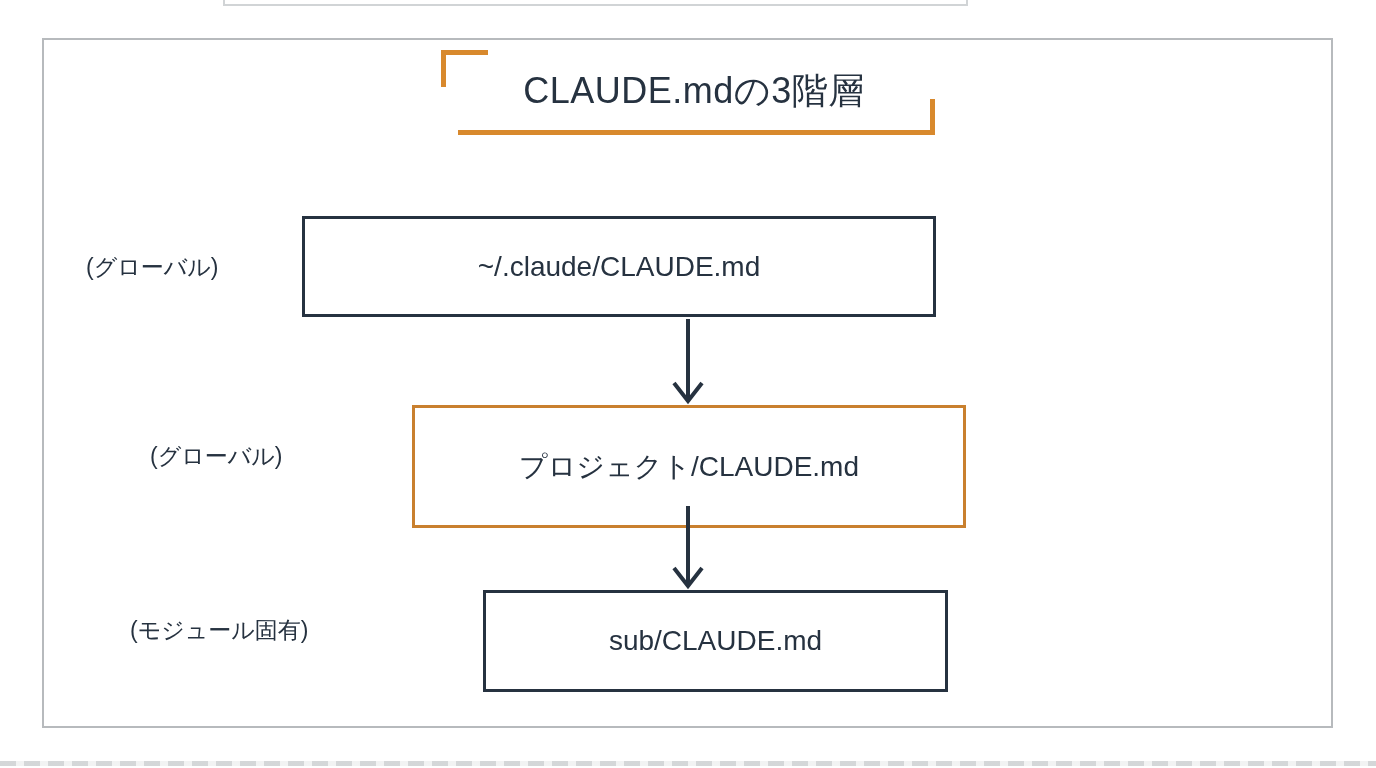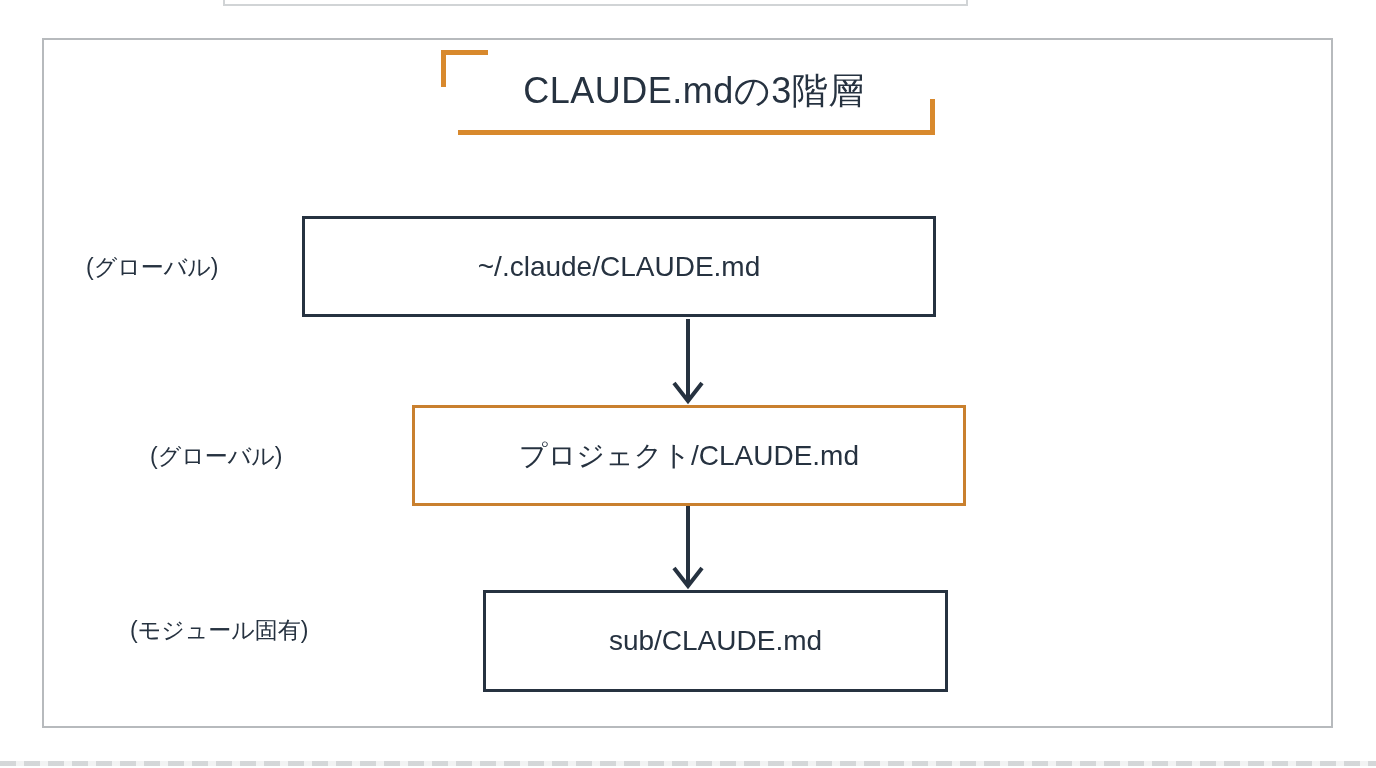--- a/index.html
+++ b/index.html
@@ -44,21 +44,21 @@
   .label-1 { left:86px;  top:247px; }
   .label-2 { left:150px; top:436px; }
   .label-3 { left:130px; top:610px; }
   .node {
     position:absolute; background:#ffffff;
     border:3px solid var(--ink,#263240);
     display:flex; align-items:center; justify-content:center;
     font-size:28px; color:var(--ink,#263240); white-space:nowrap;
   }
   .node-1 { left:302px; top:216px; width:634px; height:101px; }
-  .node-2 { left:412px; top:405px; width:554px; height:101px;
+  .node-2 { left:412px; top:405px; width:554px; height:123px;
             border-color:var(--accent_border,#c9802e); }
   .node-3 { left:483px; top:590px; width:465px; height:102px; }
   .connector { position:absolute; }
   .connector-1 { left:664px; top:319px; }
   .connector-2 { left:664px; top:506px; }
   .connector svg { display:block; }
   .connector line, .connector polyline {
     stroke:var(--ink,#263240); stroke-width:4; fill:none;
     stroke-linecap:butt; stroke-linejoin:miter;
   }

